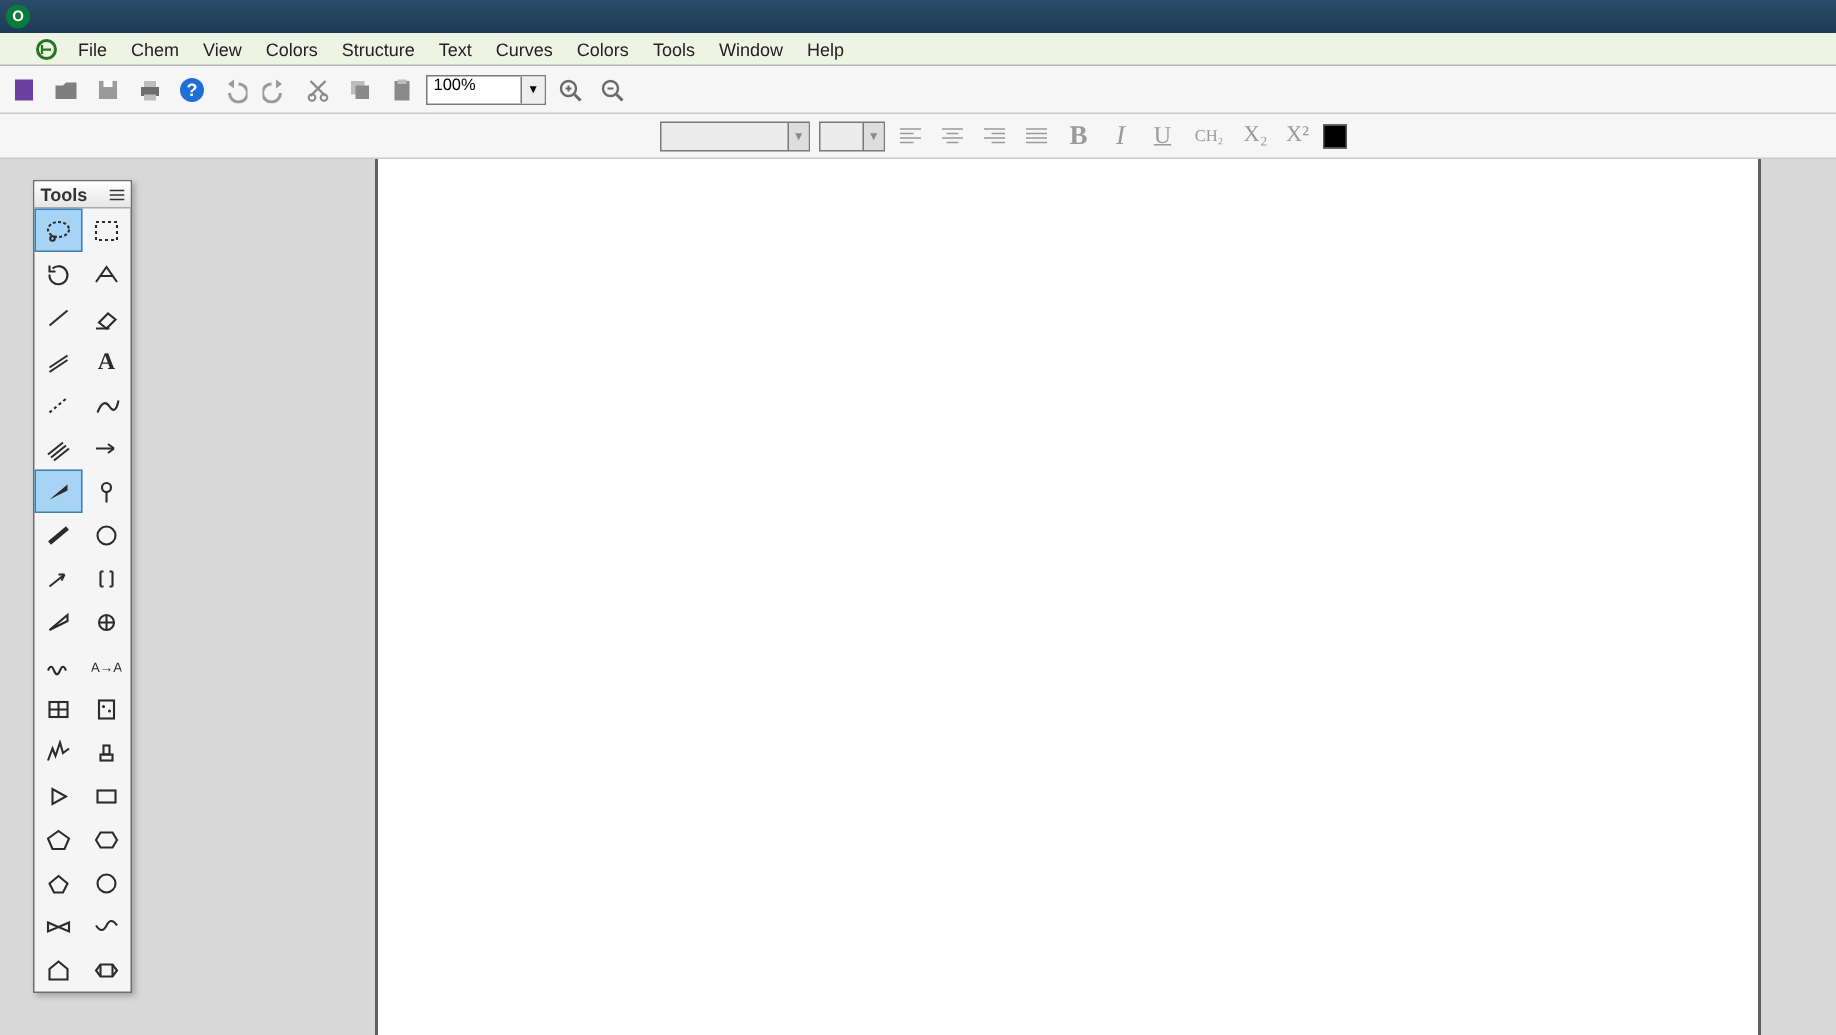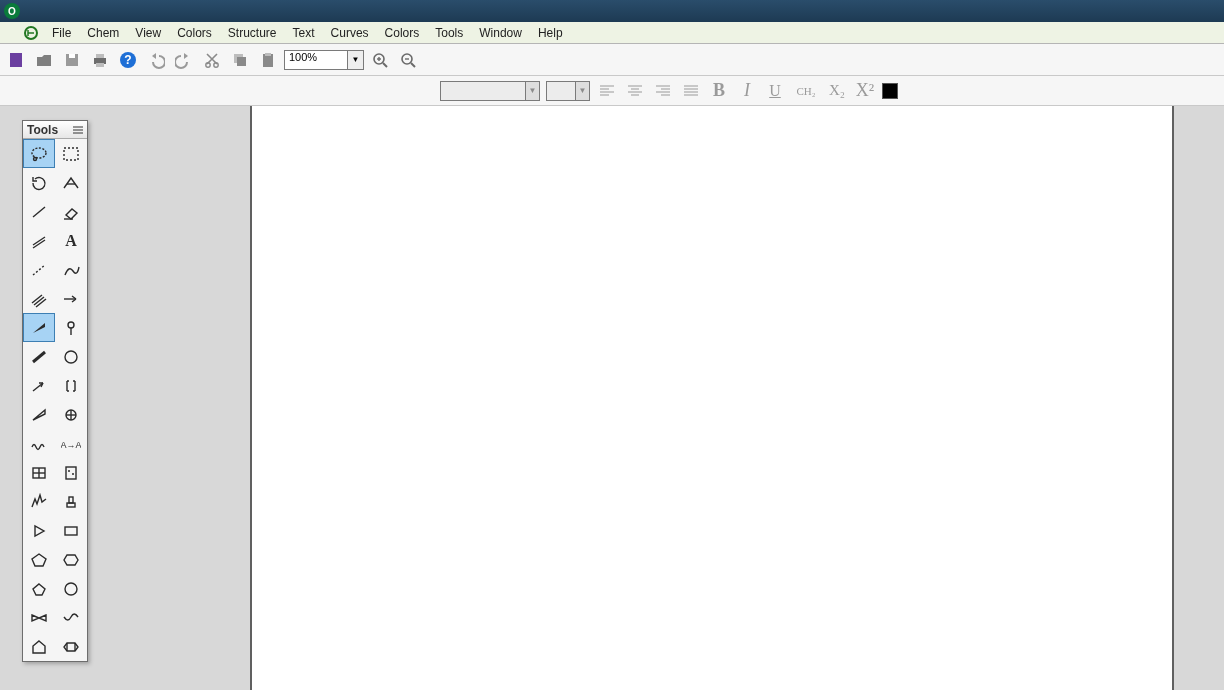--- a/index.html
+++ b/index.html
@@ -277,21 +277,21 @@
         <line x1="1" y1="5" x2="15" y2="5" stroke="#9a9a9a"></line>
         <line x1="1" y1="8" x2="15" y2="8" stroke="#9a9a9a"></line>
         <line x1="1" y1="11" x2="15" y2="11" stroke="#9a9a9a"></line>
       </svg>
     </div>
   <div class="fmtbtn" style="font-weight:bold;font-size:18px">B</div>
   <div class="fmtbtn" style="font-style:italic;font-size:18px">I</div>
   <div class="fmtbtn" style="text-decoration:underline;font-size:16px">U</div>
   <div class="fmtbtn" style="font-size:11px;width:28px">CH₂</div>
   <div class="fmtbtn" style="font-size:15px">X₂</div>
-  <div class="fmtbtn" style="font-size:18px">X²</div>
+  <div class="fmtbtn" style="font-size:15px">X²</div>
   <div class="color-swatch" style="background: rgb(0, 0, 0);"></div>
 </div>
 
 <div class="workarea">
   <div class="canvas"></div>
 
   <div class="tools-palette">
     <div class="tools-title">
       <span>Tools</span>
       <span>

